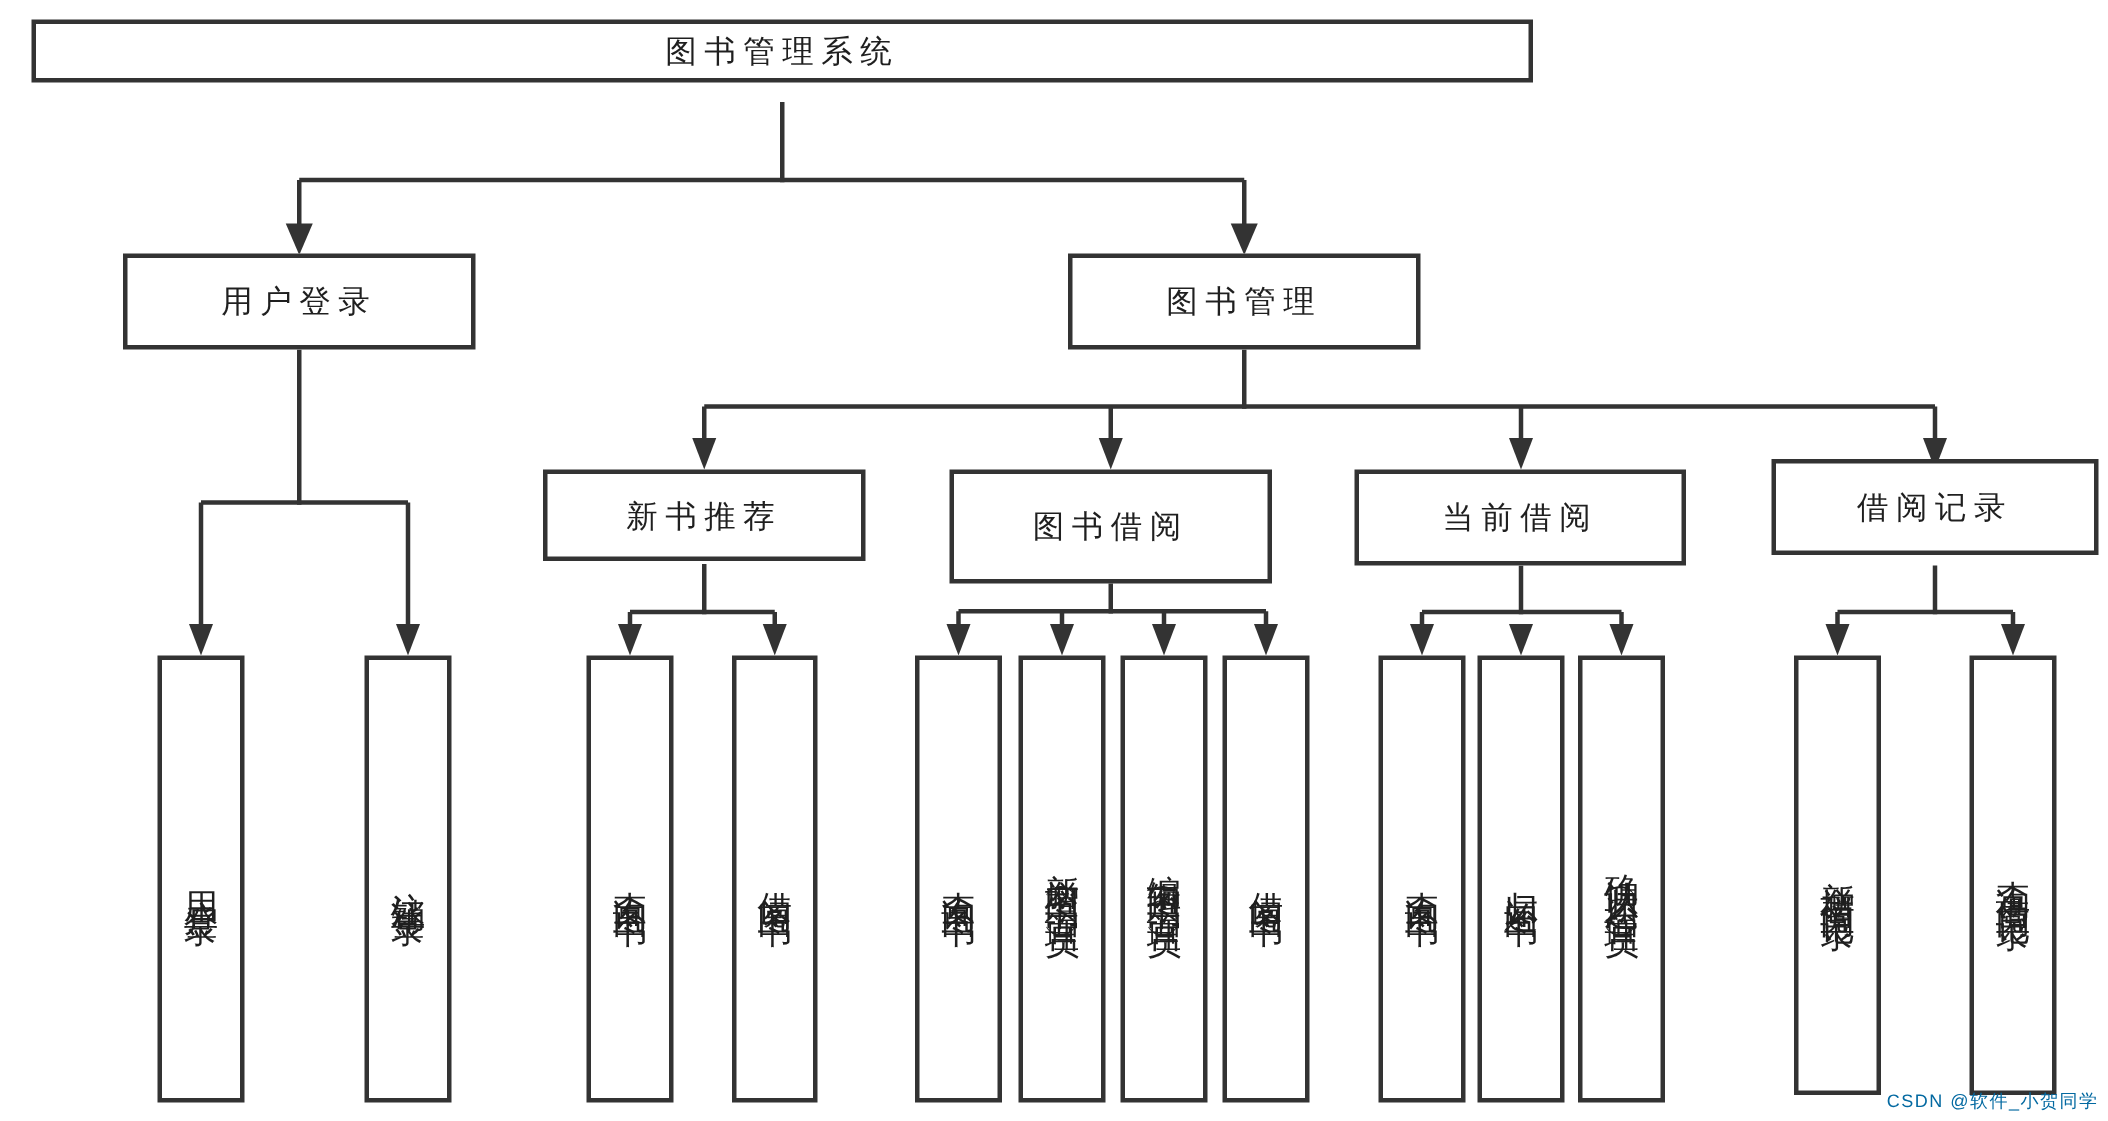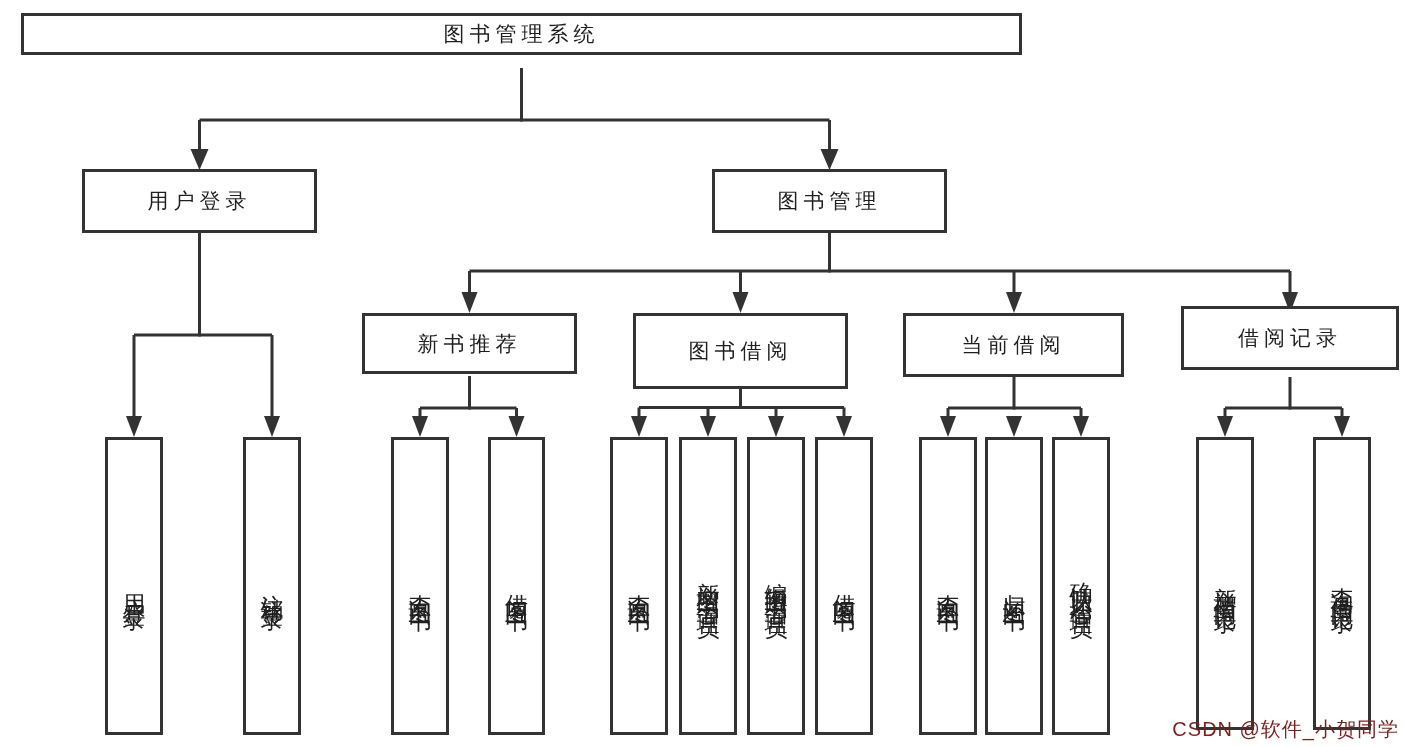--- a/index.html
+++ b/index.html
@@ -36,22 +36,22 @@
     font-size: 23px;
     letter-spacing: 5px;
     writing-mode: vertical-rl;
     text-orientation: mixed;
     line-height: 1;
   }
   .watermark {
     position: absolute;
     right: 6px;
     bottom: 4px;
-    font-size: 20px;
-    color: #7f1d1d;
+    font-size: 12px;
+    color: #0369a1;
     letter-spacing: 1px;
     white-space: nowrap;
   }
 </style>
 </head>
 <body>
 
 <div class="canvas">
 
   <svg class="connectors" viewBox="0 0 1405 747" xmlns="http://www.w3.org/2000/svg">

